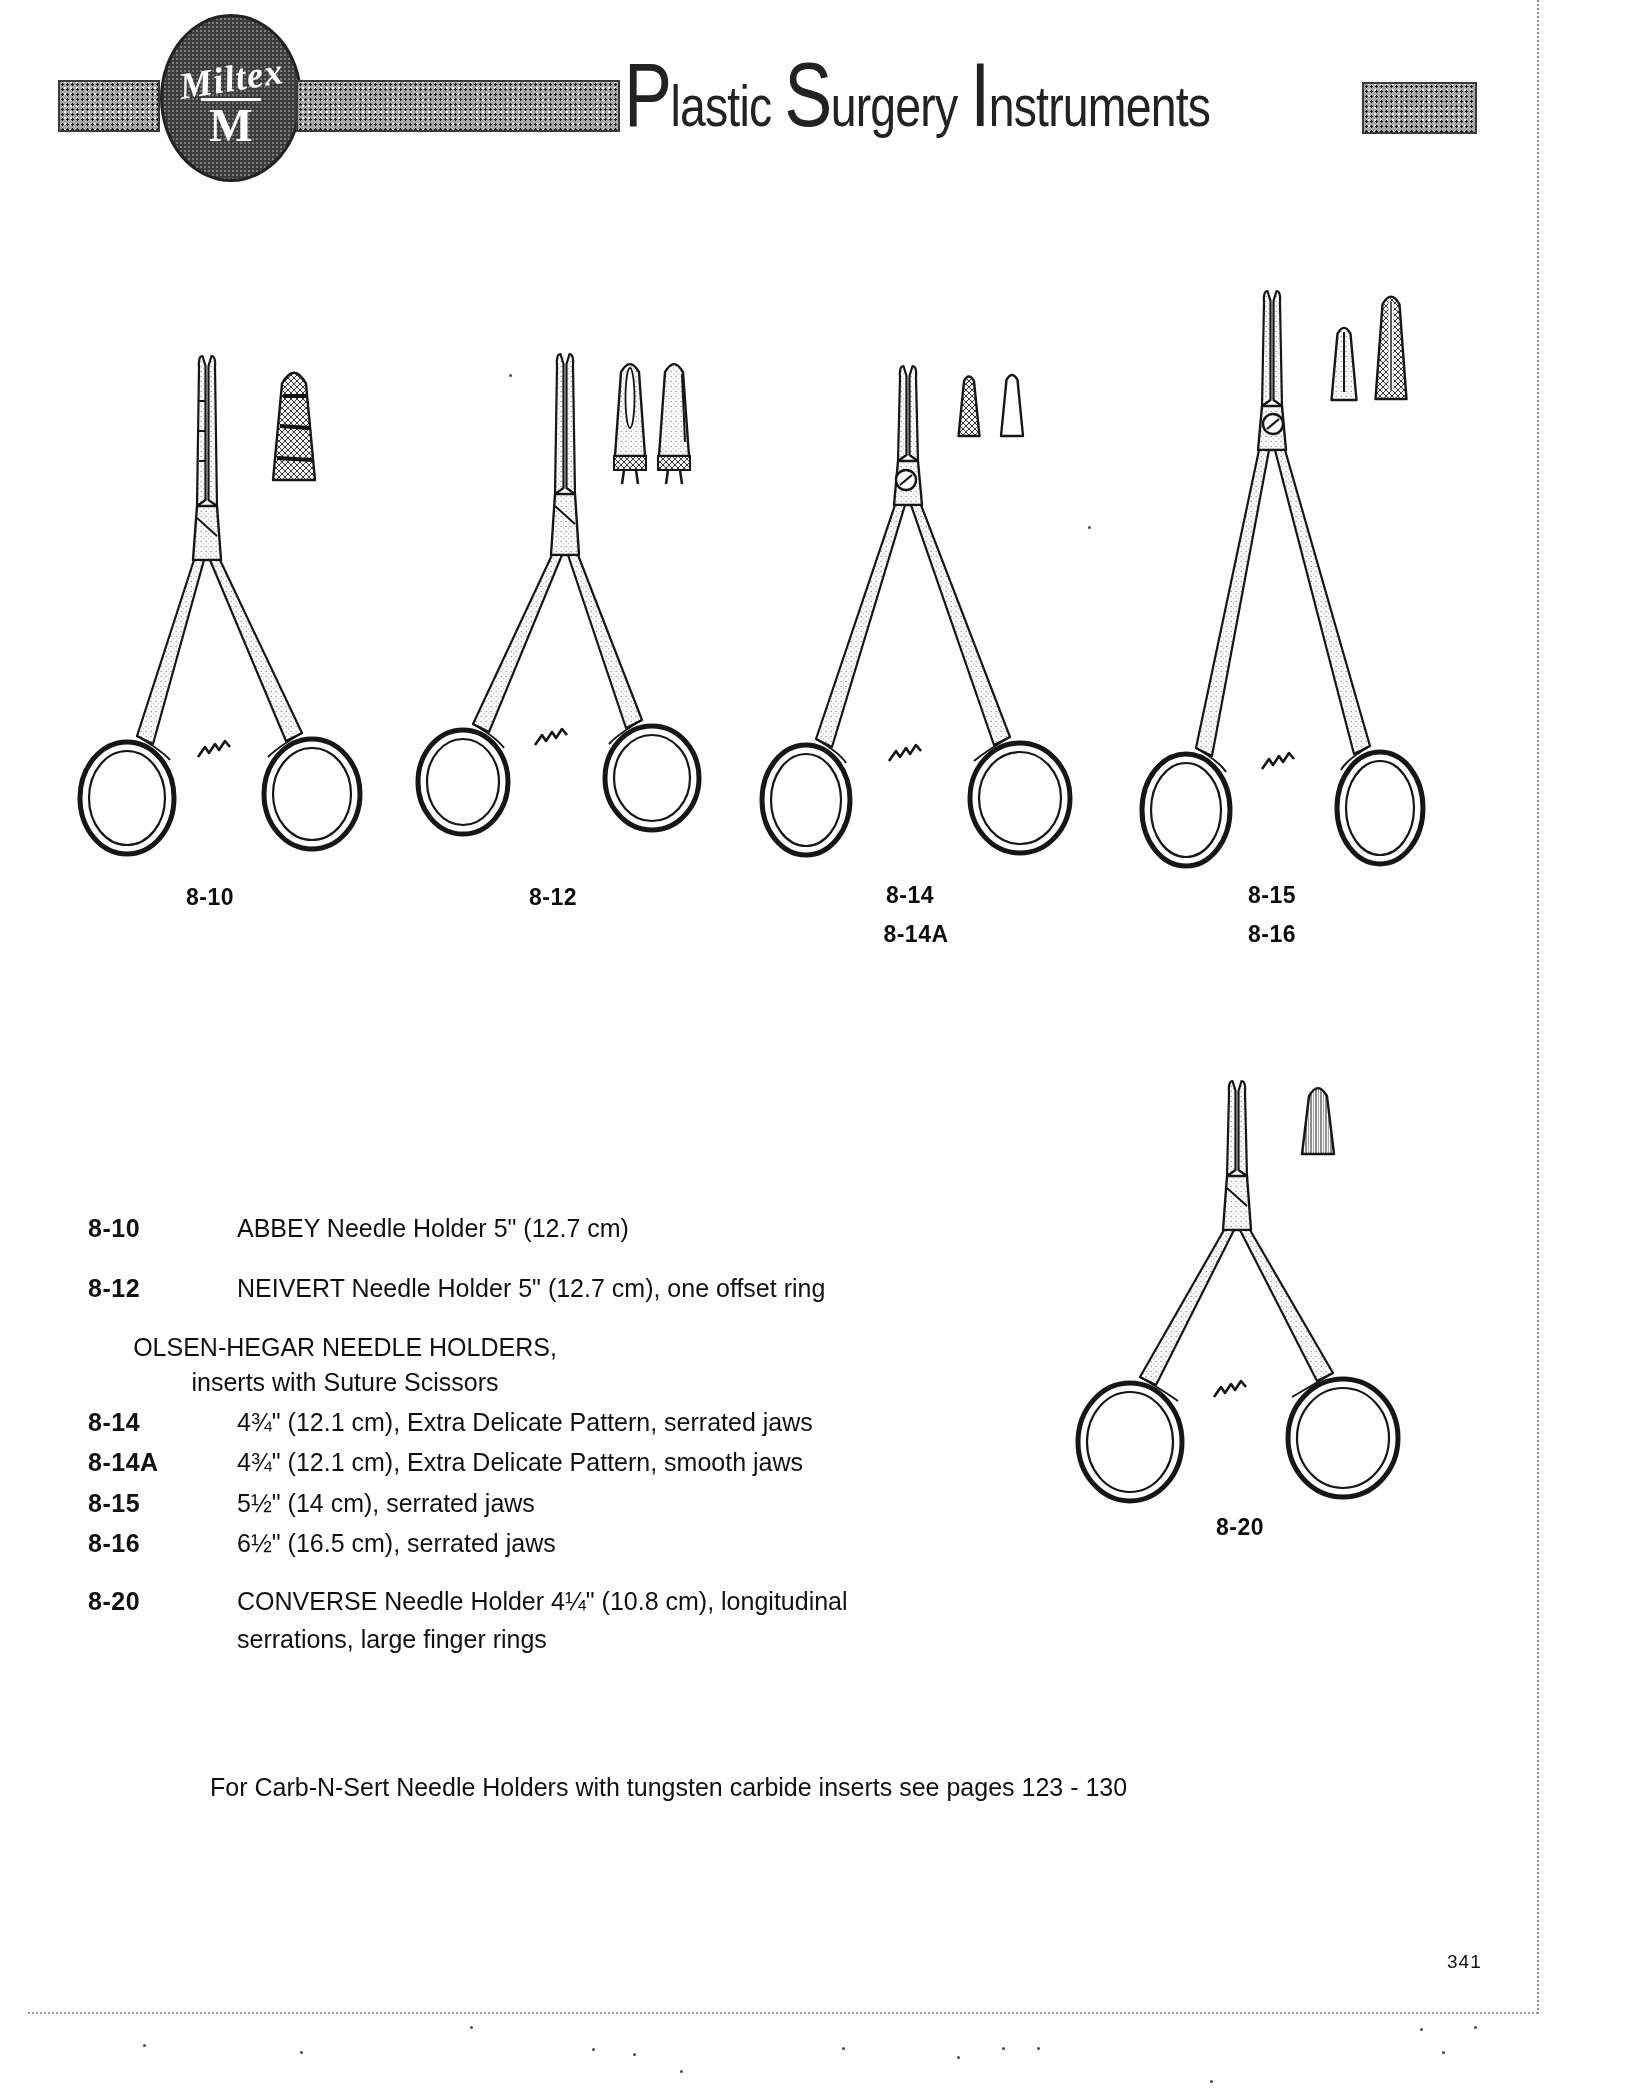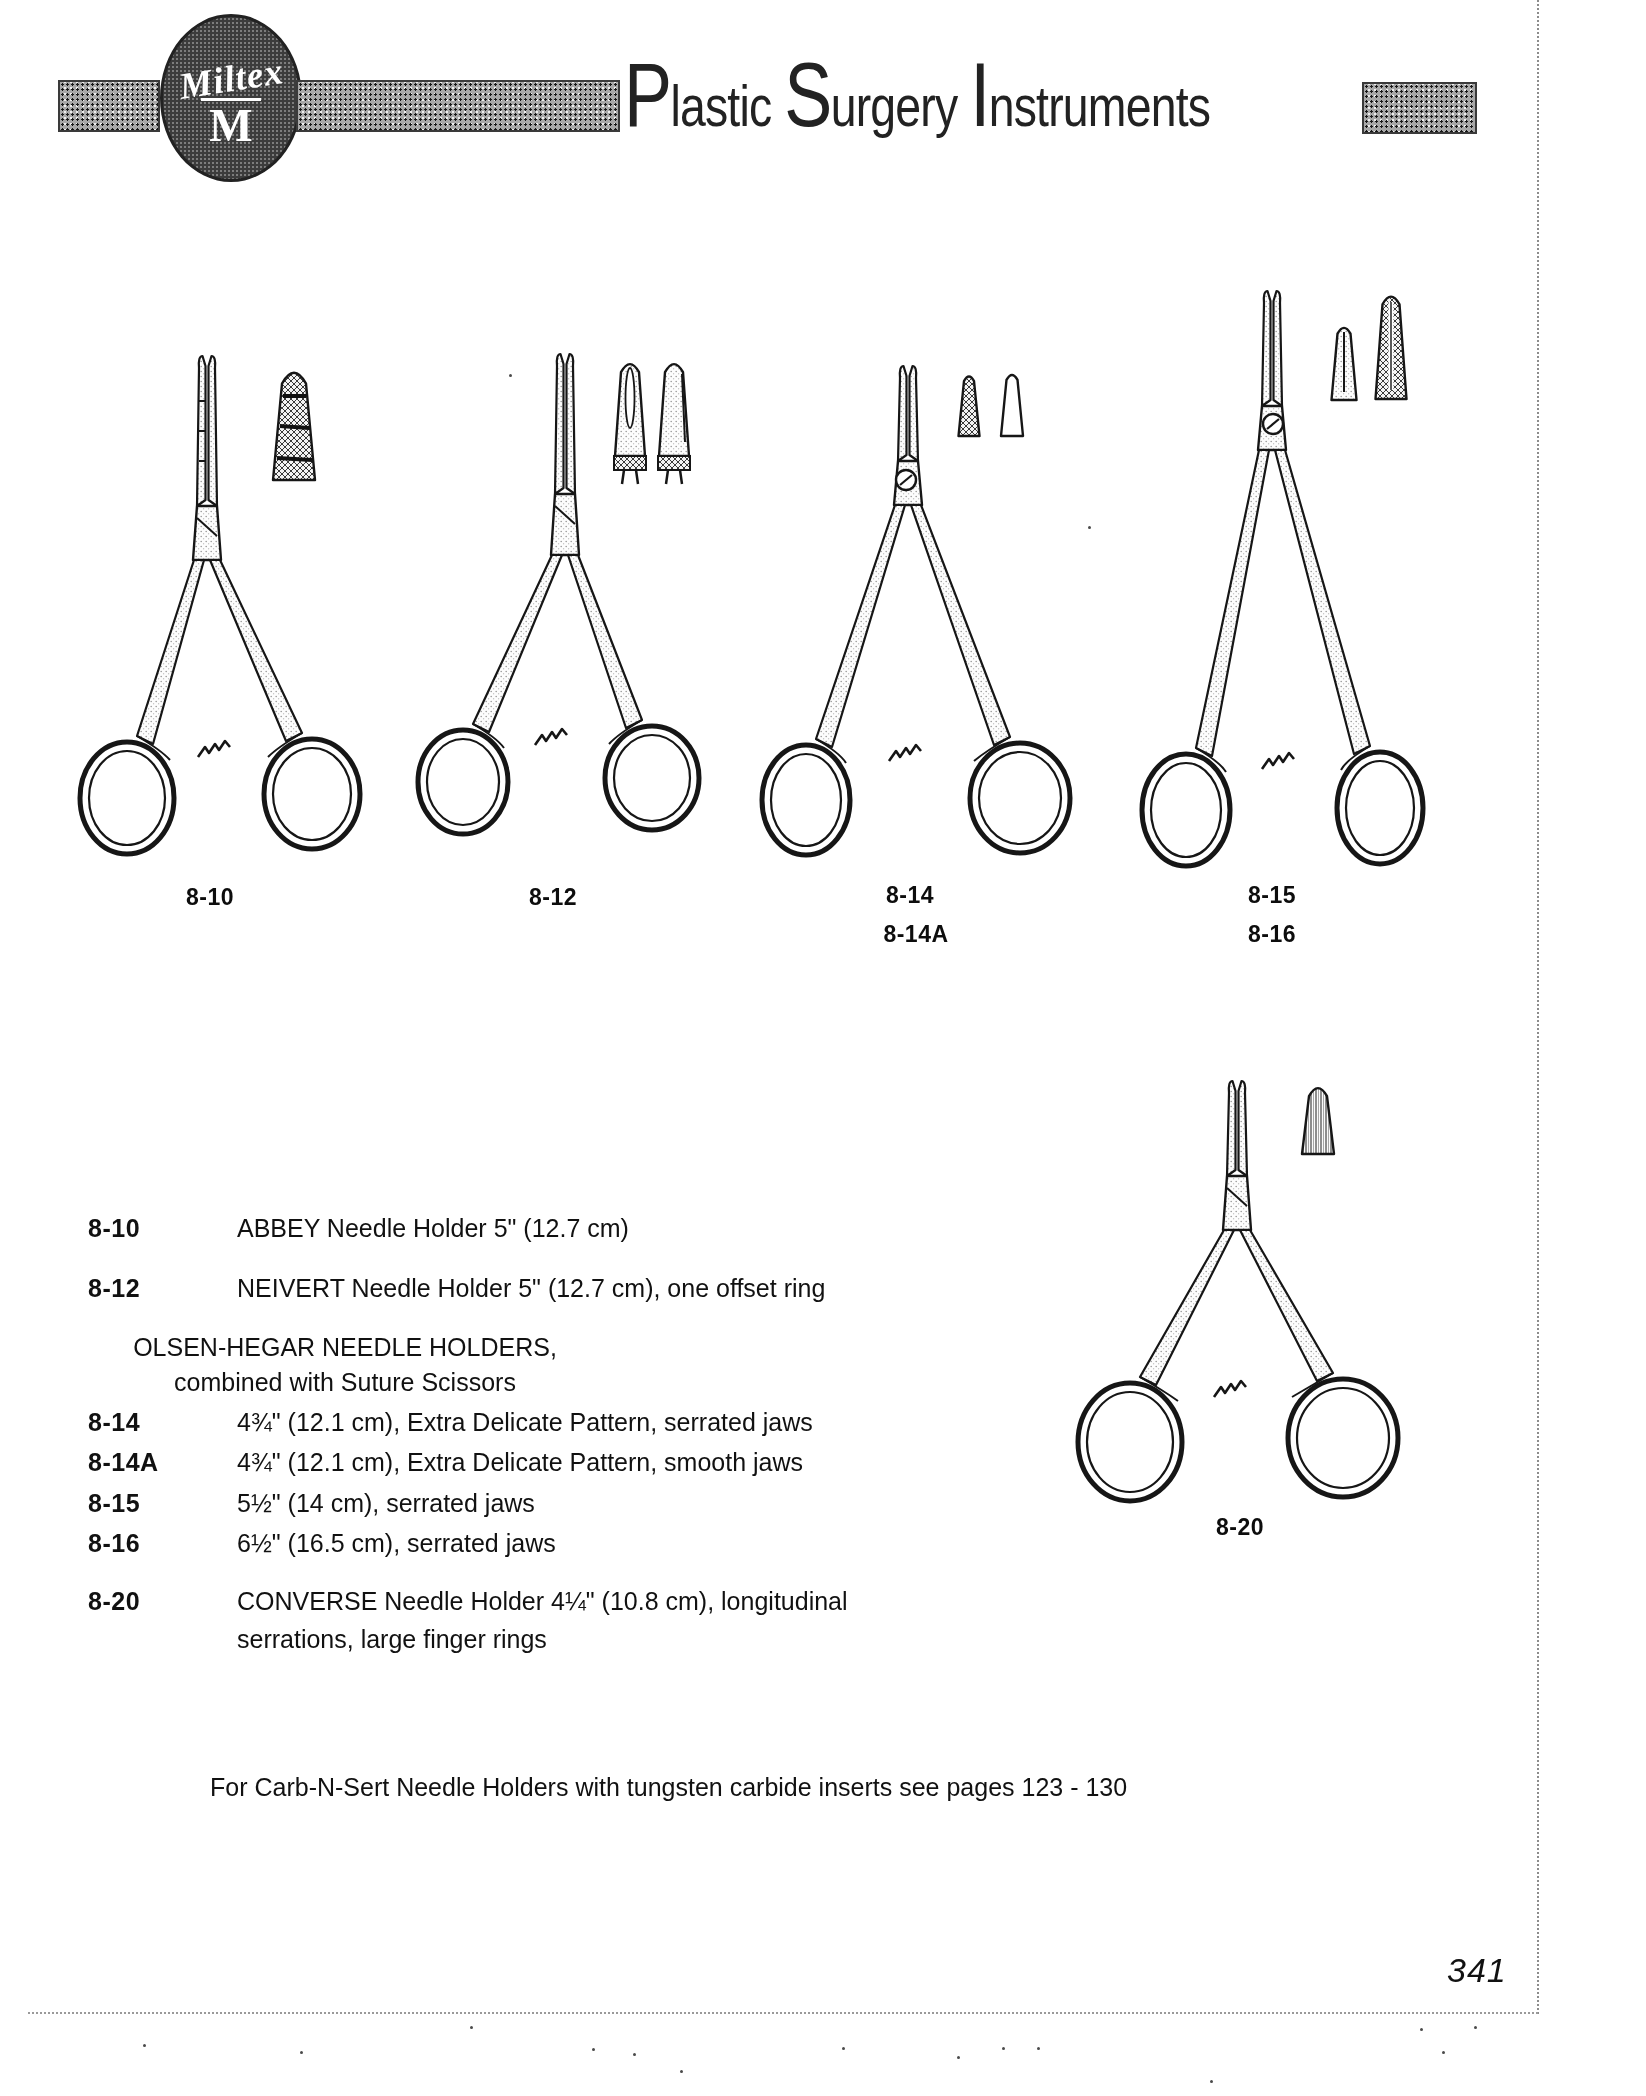--- a/index.html
+++ b/index.html
@@ -56,21 +56,21 @@
   }
   
   .row { position:absolute; left:0; width:100%; height:30px; font-size:25px; }
   .row .code { position:absolute; left:88px;  font-weight:700; letter-spacing:0.5px; }
   .row .desc { position:absolute; left:237px; white-space:nowrap; }
   .group-heading {
     position:absolute; left:130px; width:430px; text-align:center;
     font-size:25px; white-space:nowrap;
   }
   .note { position:absolute; left:210px; top:1773px; font-size:25px; white-space:nowrap; }
-  .pagenum { position:absolute; left:1447px; top:1951px; font-size:34px; letter-spacing:1px;font-style:italic; }
+  .pagenum { position:absolute; left:1447px; top:1951px; font-size:19px; letter-spacing:1px; }
   
   .edge-v { position:absolute; left:1537px; top:0; height:2014px; width:0; border-left:2px dotted #8c8c8c; }
   .edge-h { position:absolute; left:28px; top:2012px; width:1510px; height:0; border-top:2px dotted #9a9a9a; }
   .noise-dot { position:absolute; width:3px; height:3px; background:#4a4a4a; border-radius:50%; }
 </style>
 </head>
 <body>
 
 <div class="page">
 
@@ -212,21 +212,21 @@
 
   <div class="row" style="top:1214px;">
     <span class="code">8-10</span>
     <span class="desc">ABBEY Needle Holder 5" (12.7 cm)</span>
   </div>
   <div class="row" style="top:1274px;">
     <span class="code">8-12</span>
     <span class="desc">NEIVERT Needle Holder 5" (12.7 cm), one offset ring</span>
   </div>
   <div class="group-heading" style="top:1333px;">OLSEN-HEGAR NEEDLE HOLDERS,</div>
-  <div class="group-heading" style="top:1368px;">combined with Suture Scissors</div>
+  <div class="group-heading" style="top:1368px;">inserts with Suture Scissors</div>
   <div class="row" style="top:1408px;">
     <span class="code">8-14</span>
     <span class="desc">4¾" (12.1 cm), Extra Delicate Pattern, serrated jaws</span>
   </div>
   <div class="row" style="top:1448px;">
     <span class="code">8-14A</span>
     <span class="desc">4¾" (12.1 cm), Extra Delicate Pattern, smooth jaws</span>
   </div>
   <div class="row" style="top:1489px;">
     <span class="code">8-15</span>

